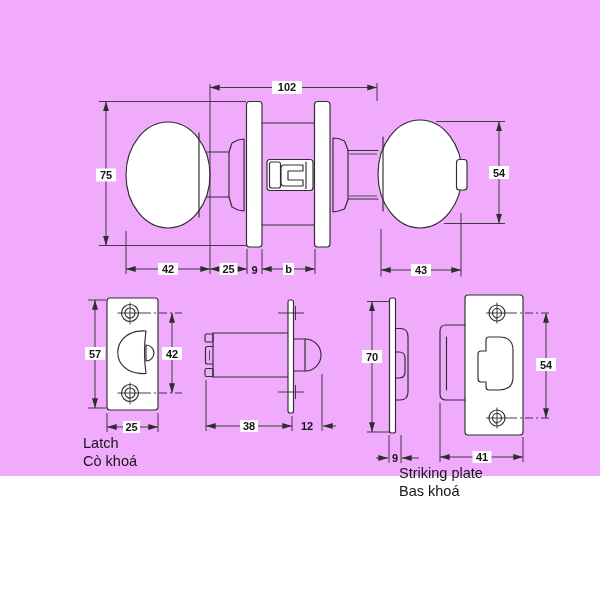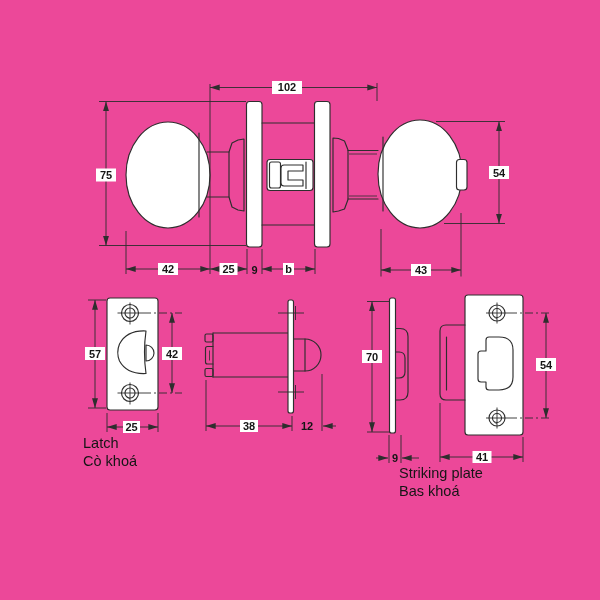--- a/index.html
+++ b/index.html
@@ -1,17 +1,17 @@
 <!DOCTYPE html>
 <html><head>
 <meta charset="utf-8">
 <style>
   html,body{margin:0;padding:0;background:#ffffff;}
   body{width:600px;height:600px;font-family:"Liberation Sans",sans-serif;}
-  #stage{width:600px;height:600px;position:relative;background:#ec4899;}
+  #stage{width:600px;height:476px;position:relative;background:#f0abfc;}
   svg{display:block;}
   .s  {fill:none;stroke:#2e2e2e;stroke-width:1.15;stroke-linejoin:round;stroke-linecap:round;}
   .sf {fill:#ffffff;stroke:#2e2e2e;stroke-width:1.15;stroke-linejoin:round;}
   .d  {fill:none;stroke:#2e2e2e;stroke-width:0.9;stroke-linecap:butt;}
   .cl {fill:none;stroke:#2e2e2e;stroke-width:0.9;stroke-dasharray:8 3 2 3;}
   .thin{fill:none;stroke:#2e2e2e;stroke-width:0.8;}
   .wb {fill:#ffffff;stroke:none;}
   text.t  {font:700 11px "Liberation Sans",sans-serif;fill:#151515;text-anchor:middle;}
   text.cap{font:400 14.5px "Liberation Sans",sans-serif;fill:#151515;text-anchor:start;}
 </style>

